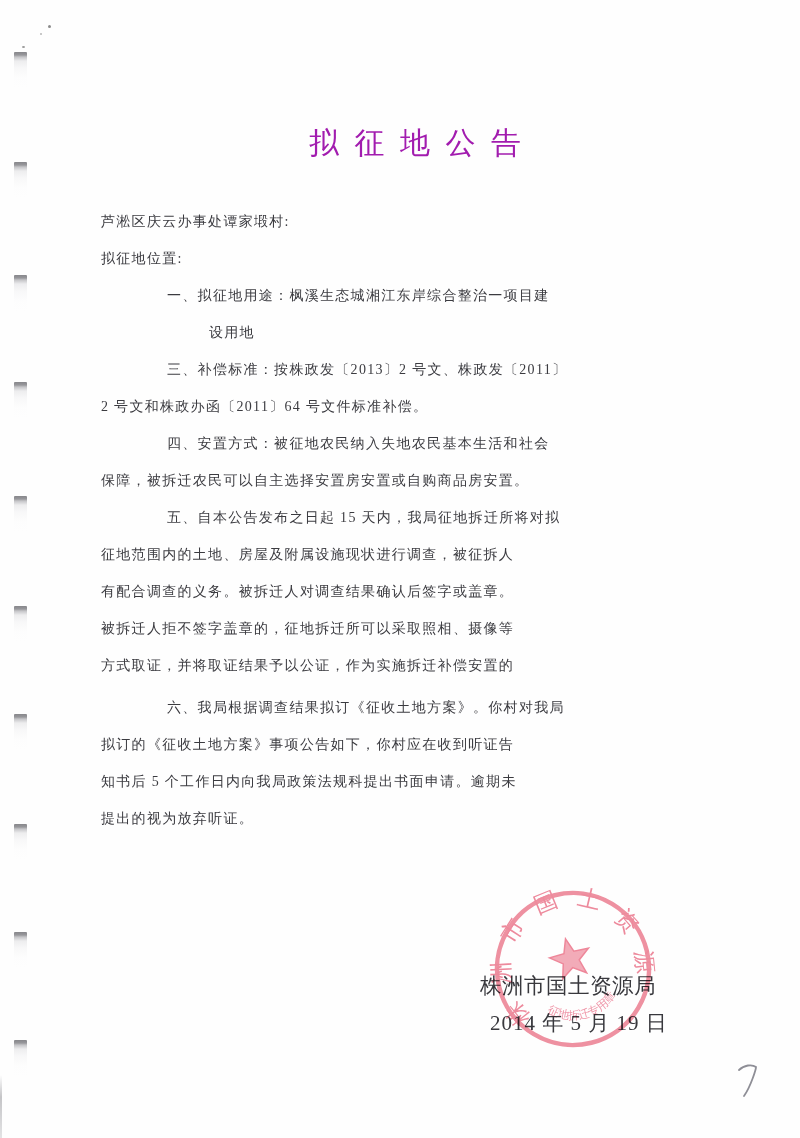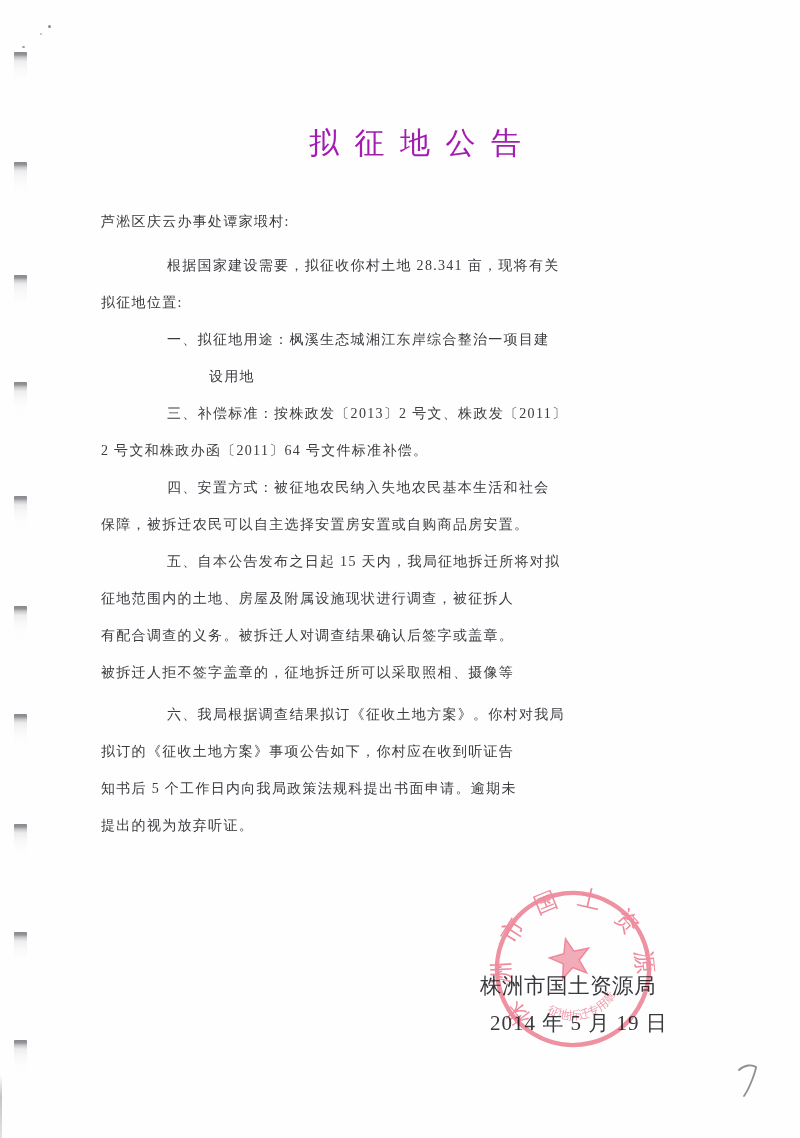--- a/index.html
+++ b/index.html
@@ -79,32 +79,32 @@
   <div class="mark" style="top:1040px"></div>
   <div class="dot dot1"></div>
   <div class="dot dot2"></div>
   <div class="dot dot3"></div>
   <div class="edge-line"></div>
 
   <div class="doc-title">拟 征 地 公 告</div>
 
   <div class="body-text">
     <div class="ln">芦淞区庆云办事处谭家塅村:</div>
-    <div class="ln ind gap1">根据国家建设需要，拟征收你村土地 28.341 亩，现将有关</div>
     <div class="ln">拟征地位置:</div>
     <div class="ln ind">一、拟征地用途：枫溪生态城湘江东岸综合整治一项目建</div>
     <div class="ln ind2">设用地</div>
     <div class="ln ind">三、补偿标准：按株政发〔2013〕2 号文、株政发〔2011〕</div>
     <div class="ln">2 号文和株政办函〔2011〕64 号文件标准补偿。</div>
     <div class="ln ind">四、安置方式：被征地农民纳入失地农民基本生活和社会</div>
     <div class="ln">保障，被拆迁农民可以自主选择安置房安置或自购商品房安置。</div>
     <div class="ln ind">五、自本公告发布之日起 15 天内，我局征地拆迁所将对拟</div>
     <div class="ln">征地范围内的土地、房屋及附属设施现状进行调查，被征拆人</div>
     <div class="ln">有配合调查的义务。被拆迁人对调查结果确认后签字或盖章。</div>
     <div class="ln">被拆迁人拒不签字盖章的，征地拆迁所可以采取照相、摄像等</div>
+    <div class="ln">方式取证，并将取证结果予以公证，作为实施拆迁补偿安置的</div>
     <div class="ln ind gap2">六、我局根据调查结果拟订《征收土地方案》。你村对我局</div>
     <div class="ln">拟订的《征收土地方案》事项公告如下，你村应在收到听证告</div>
     <div class="ln">知书后 5 个工作日内向我局政策法规科提出书面申请。逾期未</div>
     <div class="ln">提出的视为放弃听证。</div>
   </div>
 
   <div class="signature">株洲市国土资源局</div>
   <div class="date-line">2014 年 5 月 19 日</div>
 
   <svg class="seal" width="180" height="180" viewBox="0 0 180 180">

